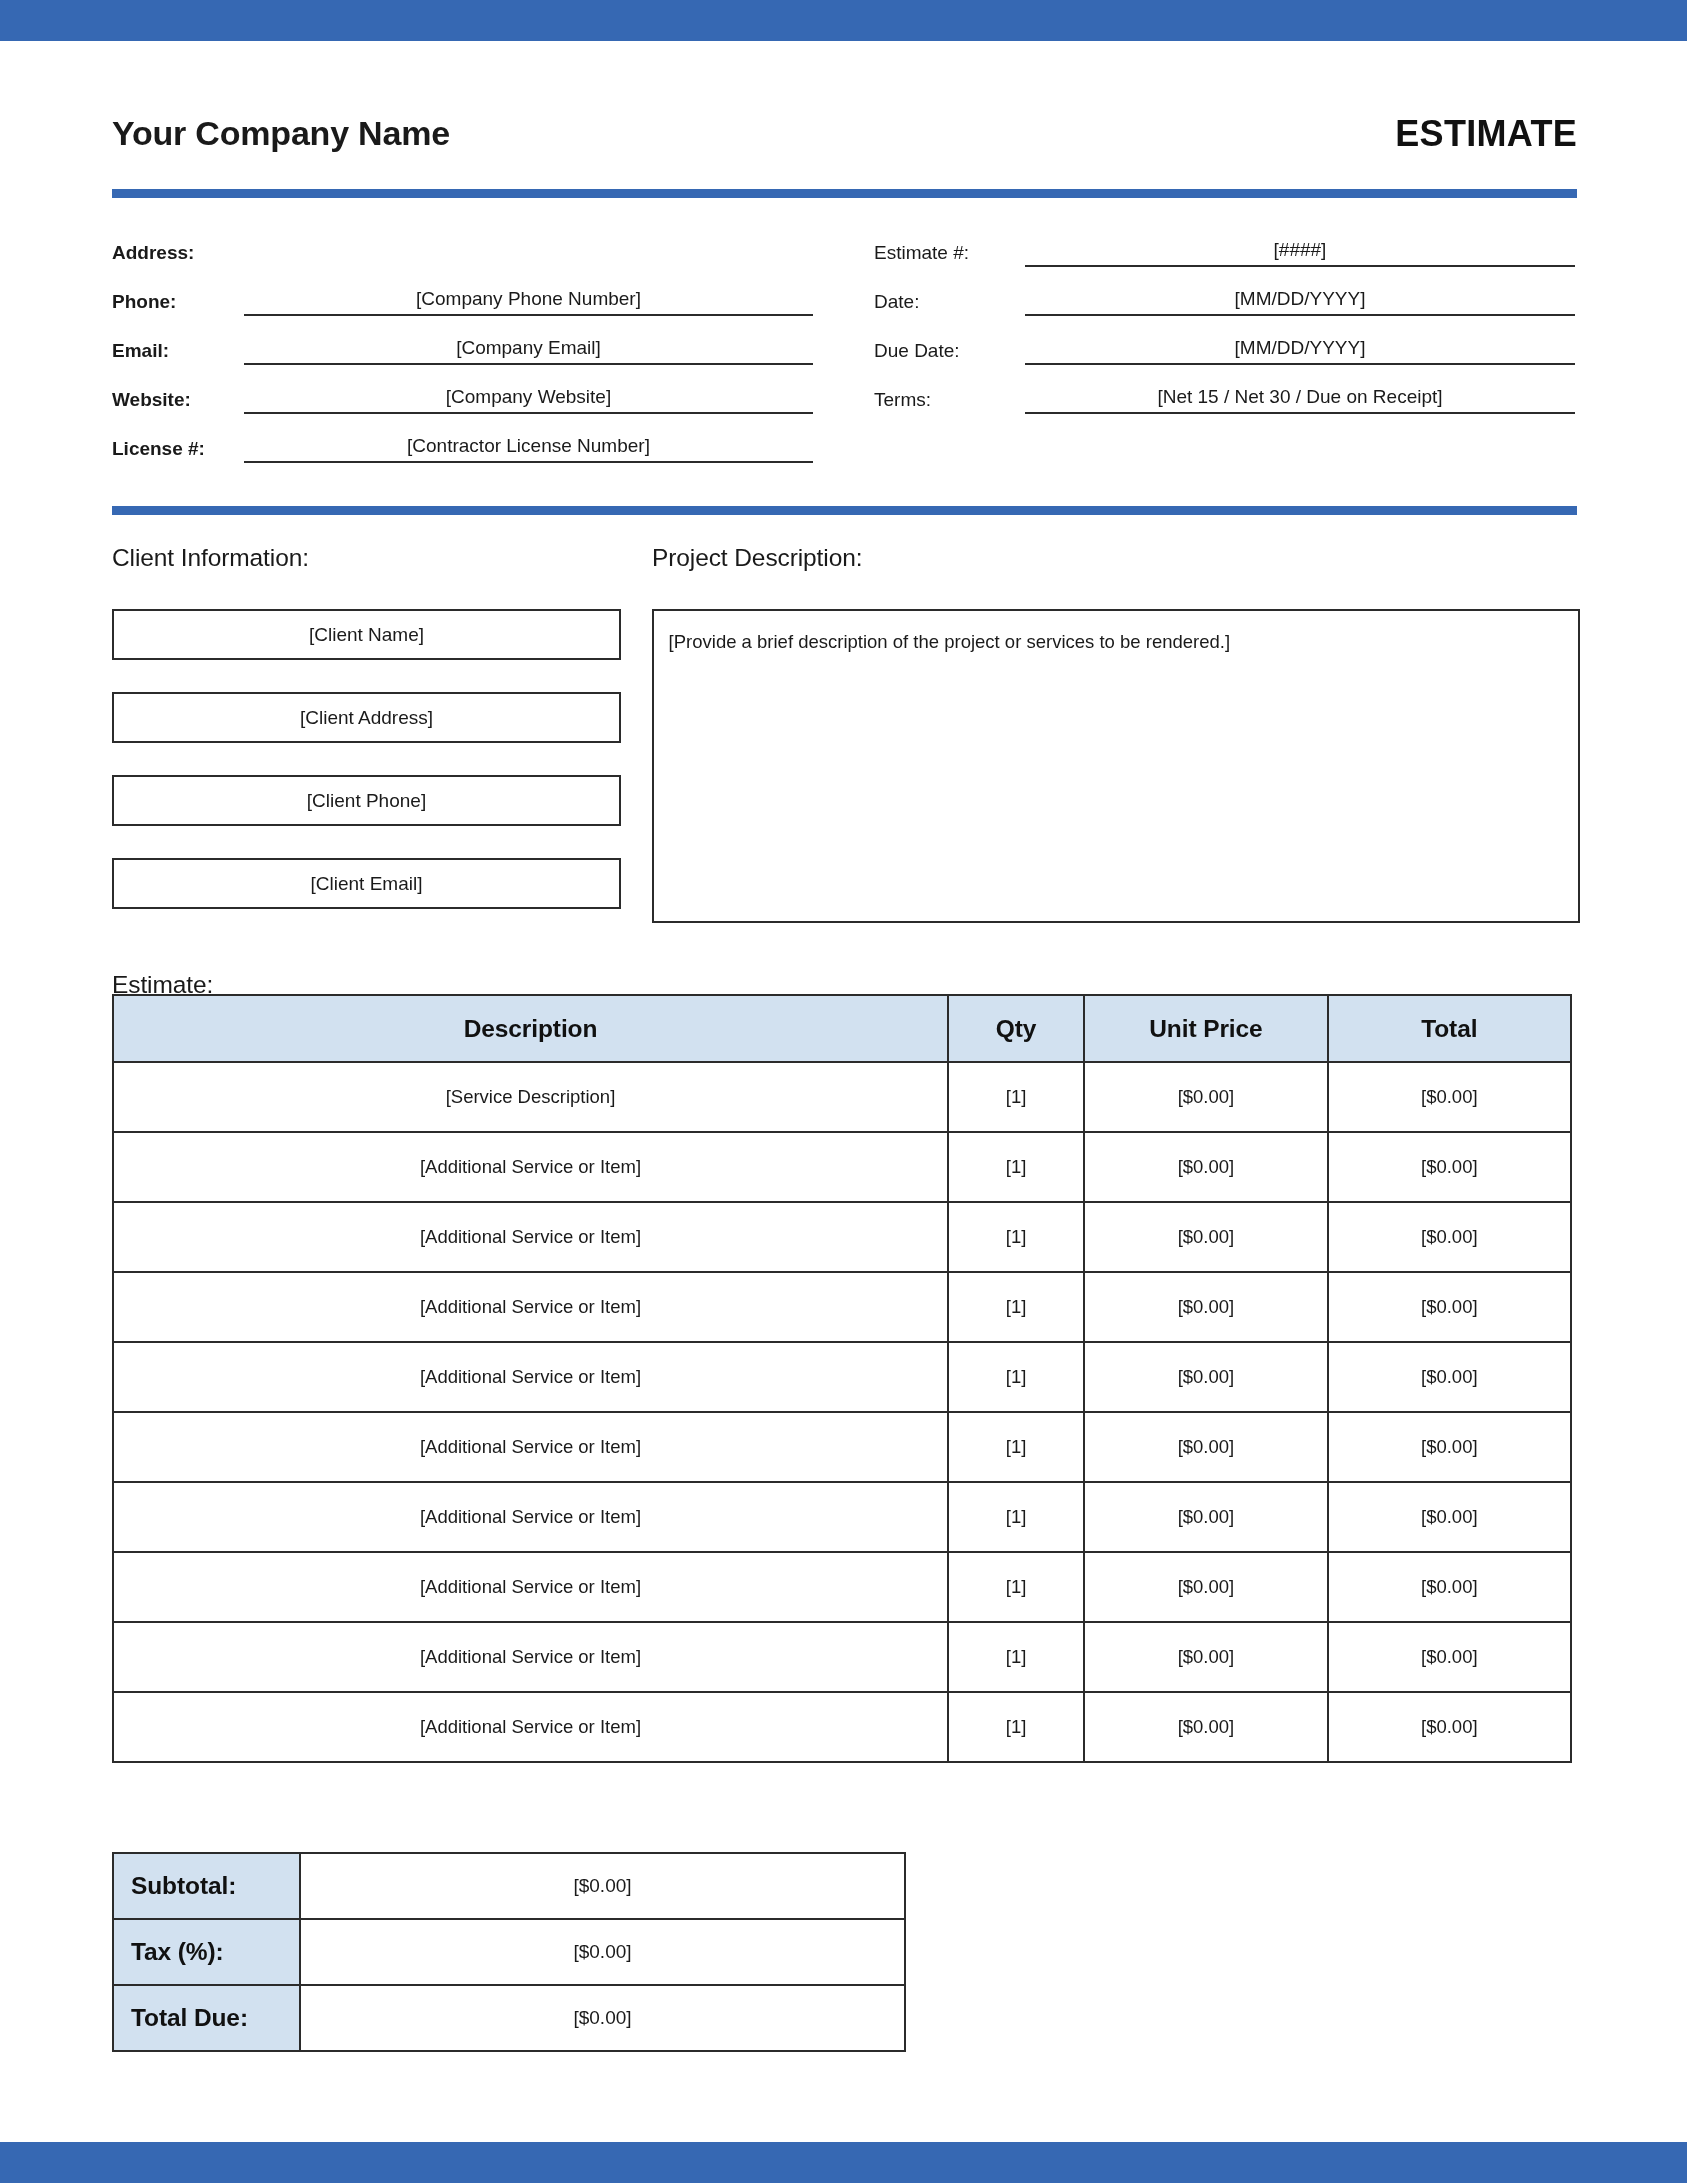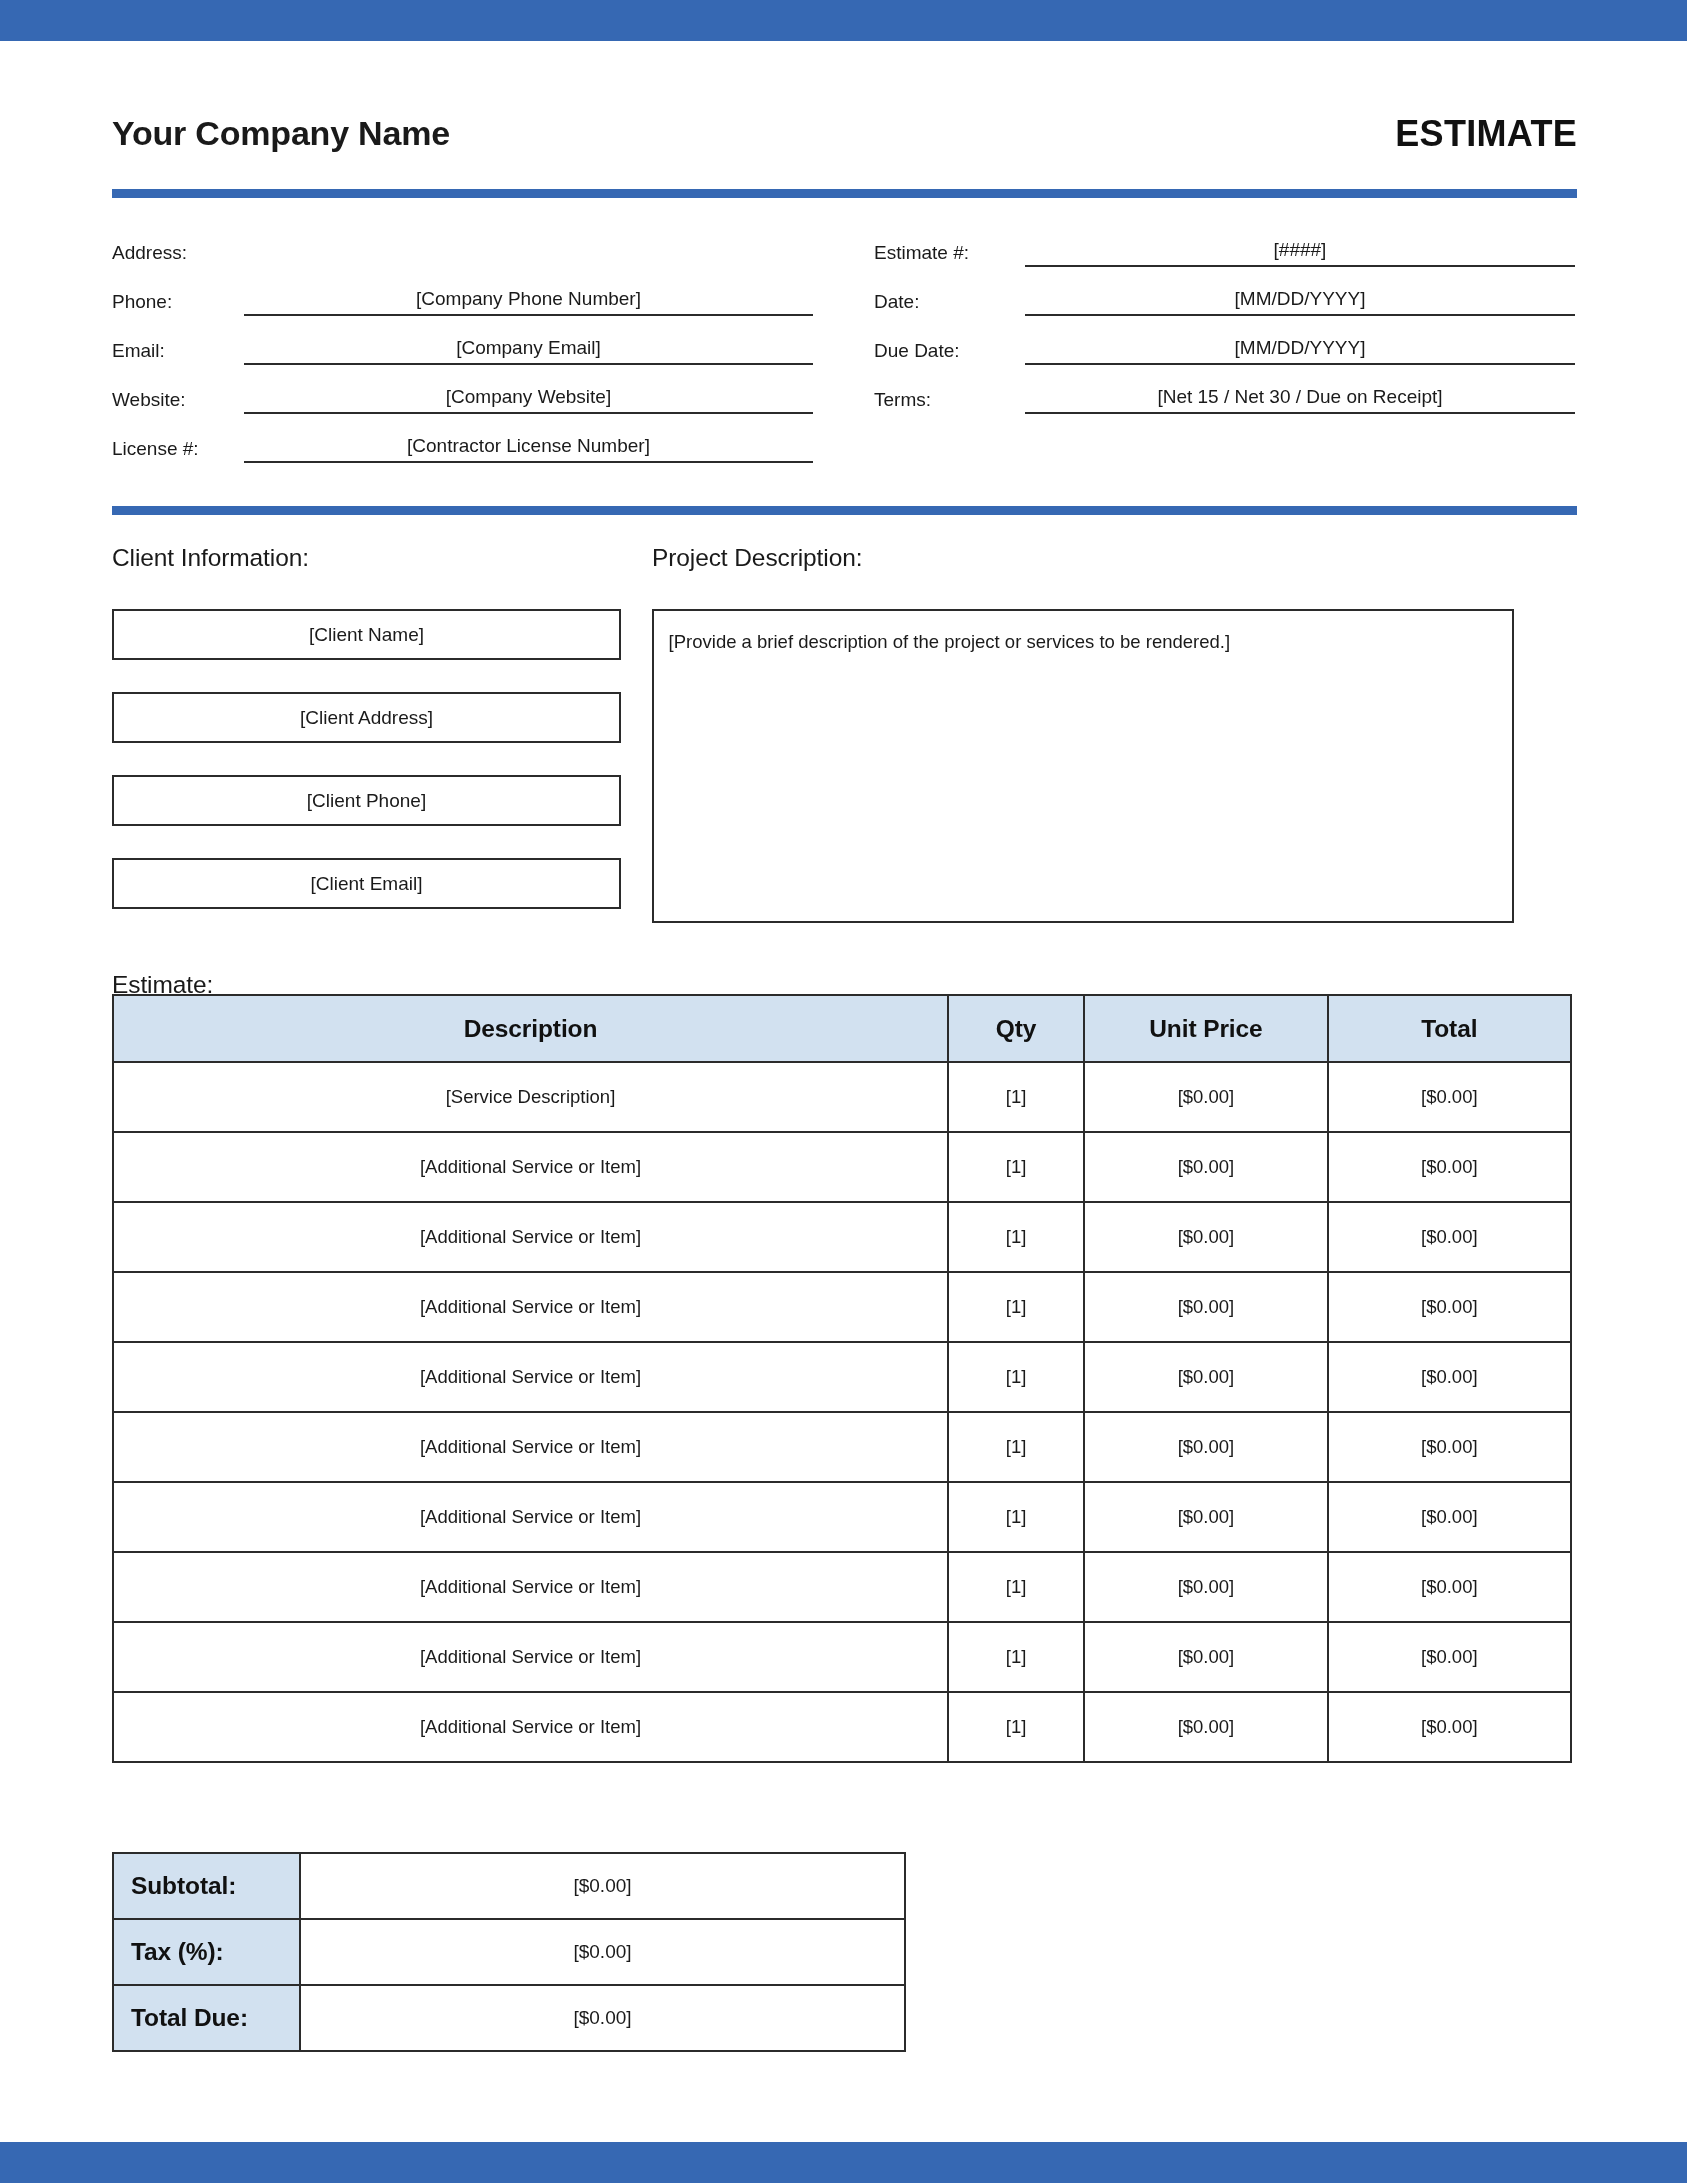--- a/index.html
+++ b/index.html
@@ -86,21 +86,21 @@
     align-items: flex-end;
     height: 49px;
   }
   .meta-label {
     font-size: 19px;
     color: #1a1a1a;
     white-space: nowrap;
     padding-bottom: 2.6px;
     flex: 0 0 auto;
   }
-  .meta-label.w1 { width: 132px; }
+  .meta-label.w1 { width: 132px; font-weight: bold; }
   .meta-label.w2 { width: 151px; }
   .meta-value-wrap {
     flex: 1 1 auto;
     border-bottom: 2px solid #2b2b2b;
     text-align: center;
     padding-bottom: 4px;
   }
   .meta-value {
     font-size: 19px;
     color: #1a1a1a;
@@ -143,21 +143,21 @@
   }
   .client-box-text {
     font-size: 19px;
     color: #1a1a1a;
   }
 
   
   .project-box {
     position: absolute;
     left: 652px; top: 609px;
-    width: 862px;
+    width: 928px;
     height: 314px;
     border: 2px solid #2b2b2b;
     background: #ffffff;
     padding: 18.5px 14.6px;
   }
   .project-box-text {
     font-size: 18.5px;
     color: #1a1a1a;
     line-height: 1.35;
   }

